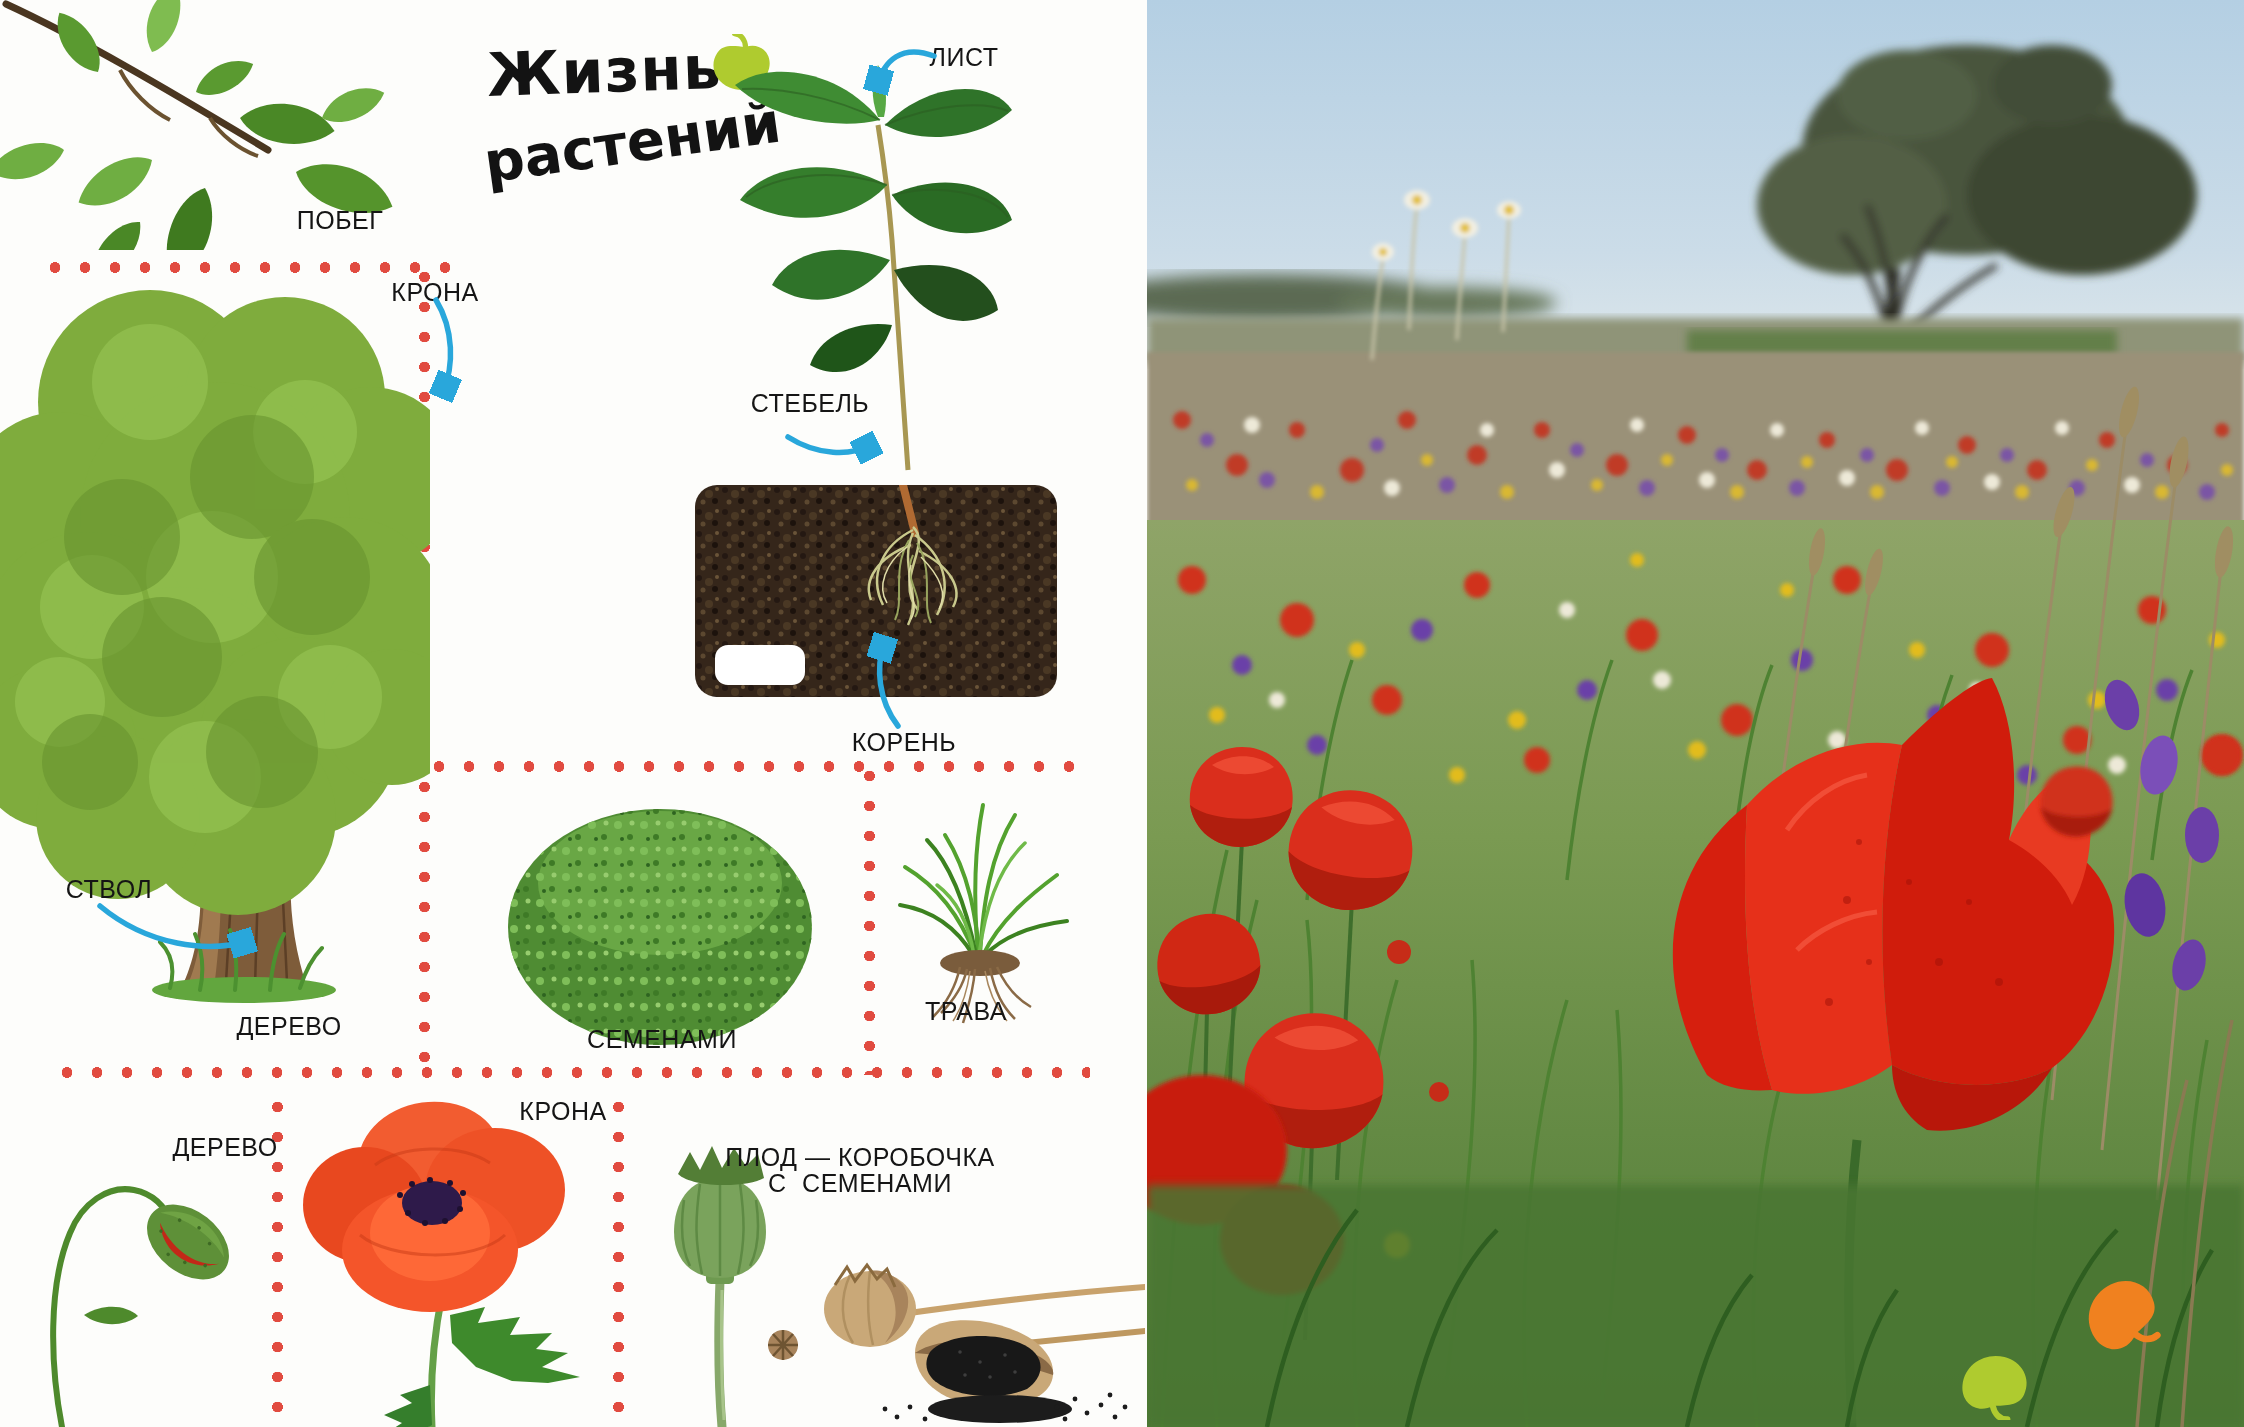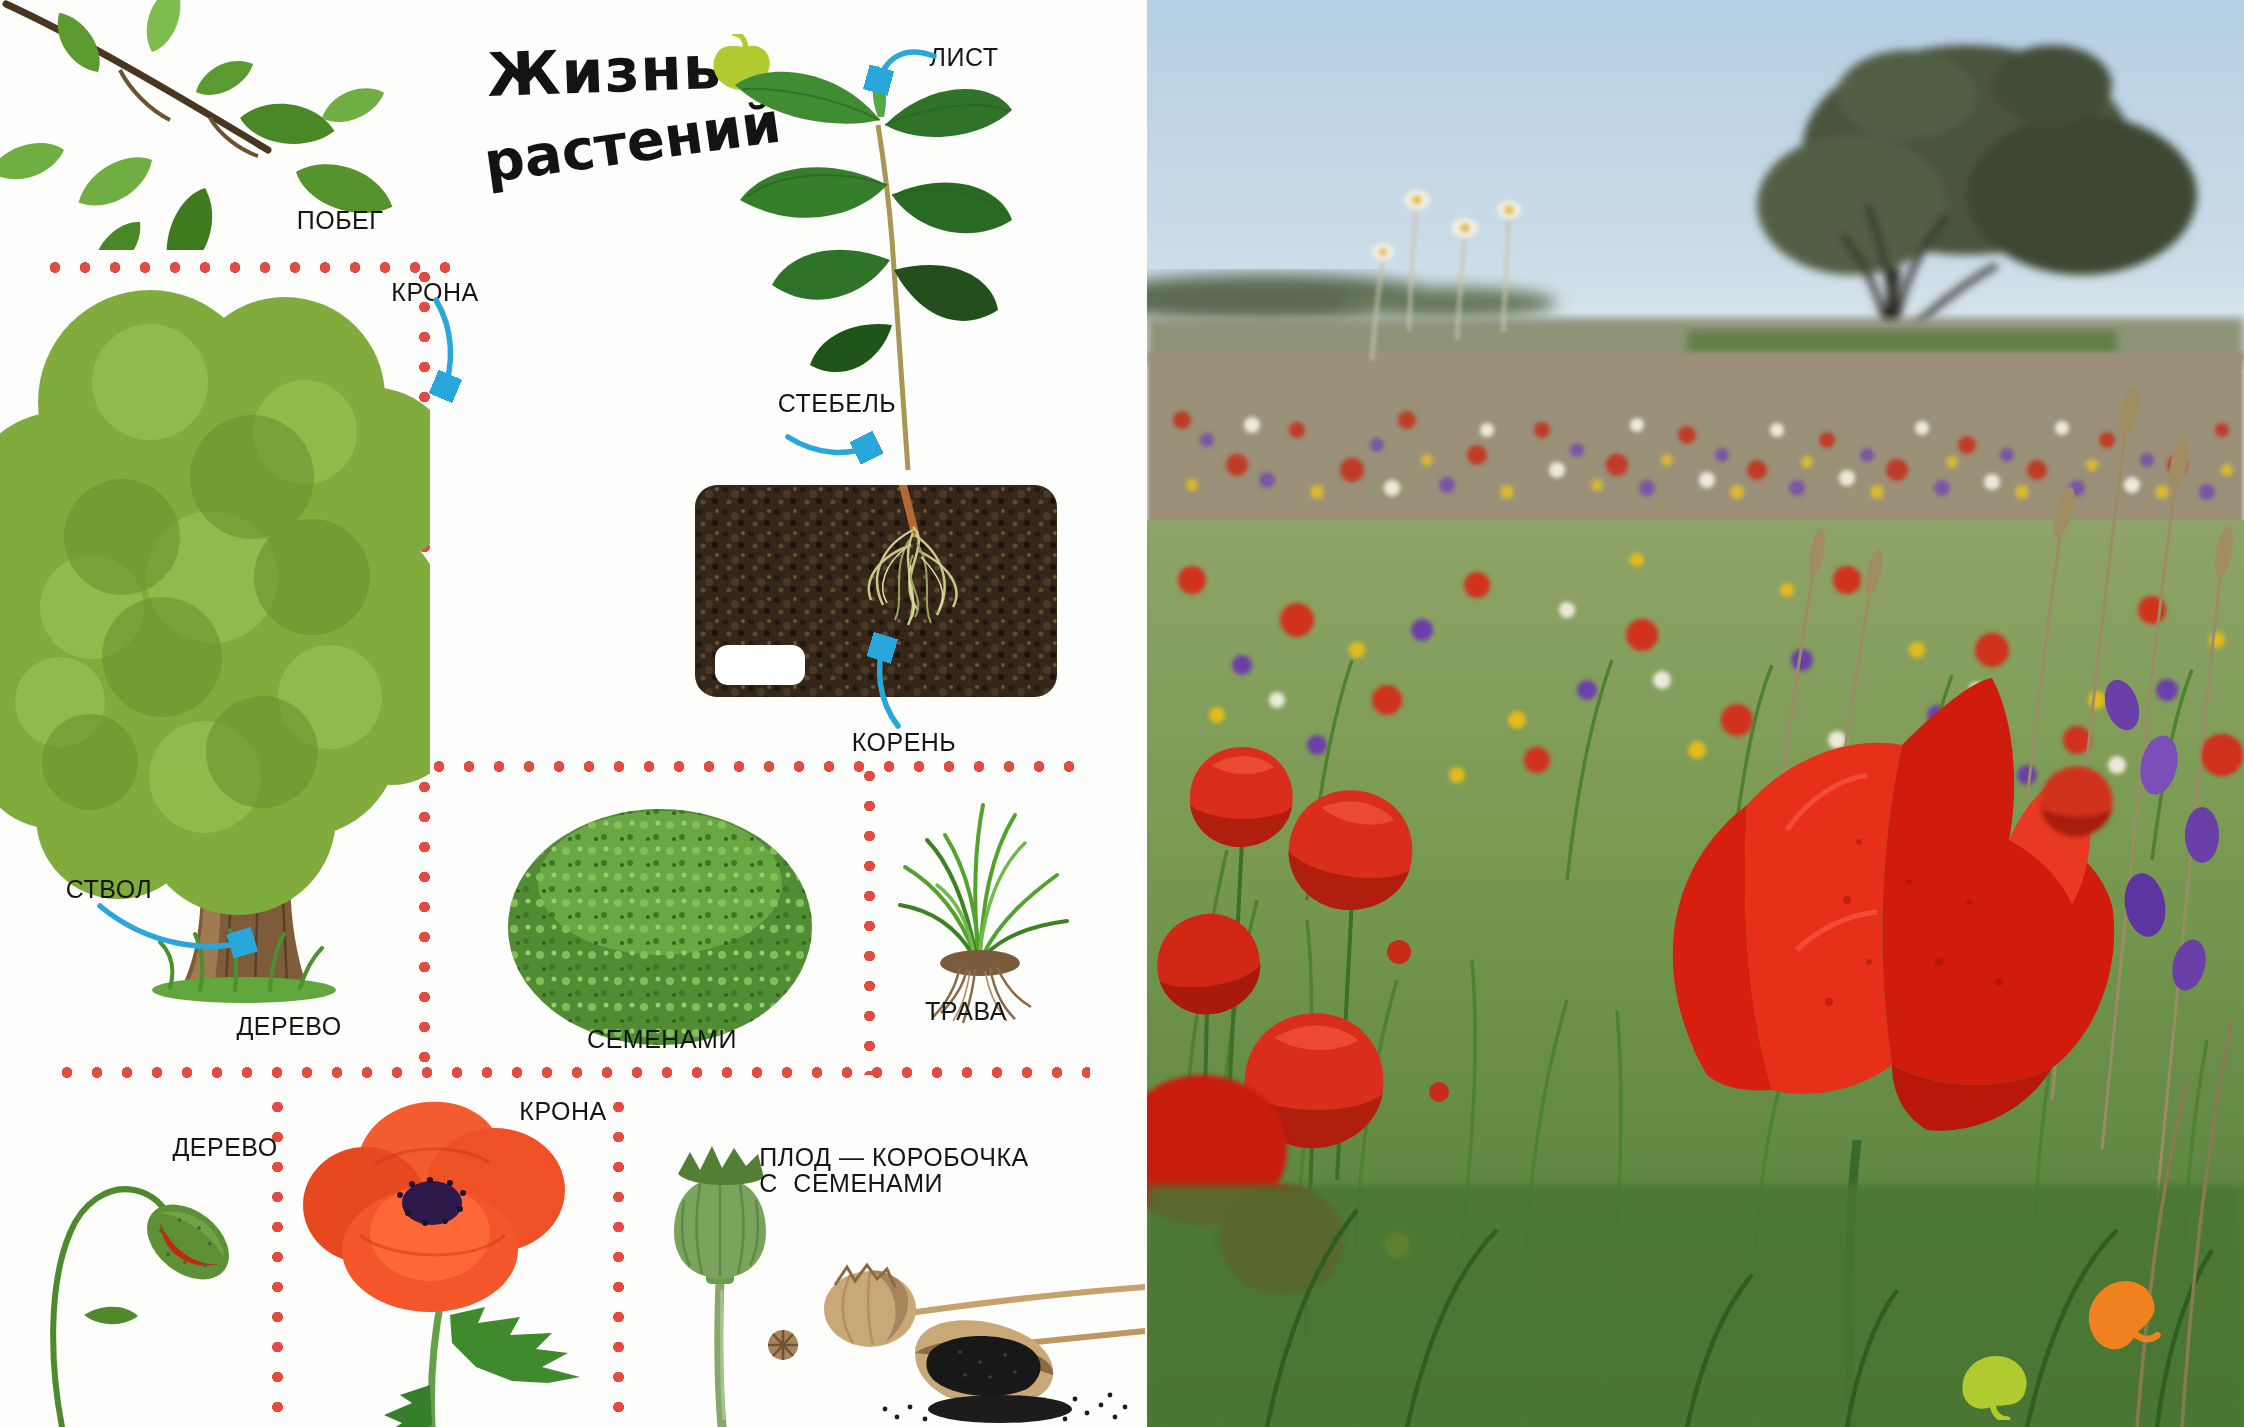--- a/index.html
+++ b/index.html
@@ -311,29 +311,29 @@
       <path d="M934 56 C902 44 884 60 877 86" marker-end="url(#ah)"></path>
       <path d="M788 437 C818 456 850 456 872 445" marker-end="url(#ah)"></path>
       <path d="M436 300 C454 330 454 366 443 392" marker-end="url(#ah)"></path>
       <path d="M100 906 C148 946 208 953 248 941" marker-end="url(#ah)"></path>
       <path d="M898 726 C878 700 876 668 884 642" marker-end="url(#ah)"></path>
     </svg>
 
     <div class="lbl" style="left:340px;top:207px">ПОБЕГ</div>
     <div class="lbl" style="left:435px;top:279px">КРОНА</div>
     <div class="lbl" style="left:964px;top:44px">ЛИСТ</div>
-    <div class="lbl" style="left:837px;top:390px">СТЕБЕЛЬ</div>
+    <div class="lbl" style="left:810px;top:390px">СТЕБЕЛЬ</div>
     <div class="lbl" style="left:904px;top:729px">КОРЕНЬ</div>
     <div class="lbl" style="left:109px;top:876px">СТВОЛ</div>
     <div class="lbl" style="left:289px;top:1013px">ДЕРЕВО</div>
     <div class="lbl" style="left:662px;top:1026px">СЕМЕНАМИ</div>
     <div class="lbl" style="left:966px;top:998px">ТРАВА</div>
     <div class="lbl" style="left:225px;top:1134px">ДЕРЕВО</div>
     <div class="lbl" style="left:563px;top:1098px">КРОНА</div>
-    <div class="lbl" style="left:894px;top:1144px;text-align:left">
+    <div class="lbl" style="left:860px;top:1144px;text-align:center">
       <div>ПЛОД — КОРОБОЧКА</div>
       <div style="word-spacing:8px">С СЕМЕНАМИ</div>
     </div>
   </section>
 
   <section class="right-page">
     <svg class="abs" style="left:0;top:0" width="1097" height="1427" viewBox="0 0 1097 1427">
       <defs>
         <linearGradient id="sky" x1="0" y1="0" x2="0" y2="1">
           <stop offset="0" stop-color="#B4CFE3"></stop>

